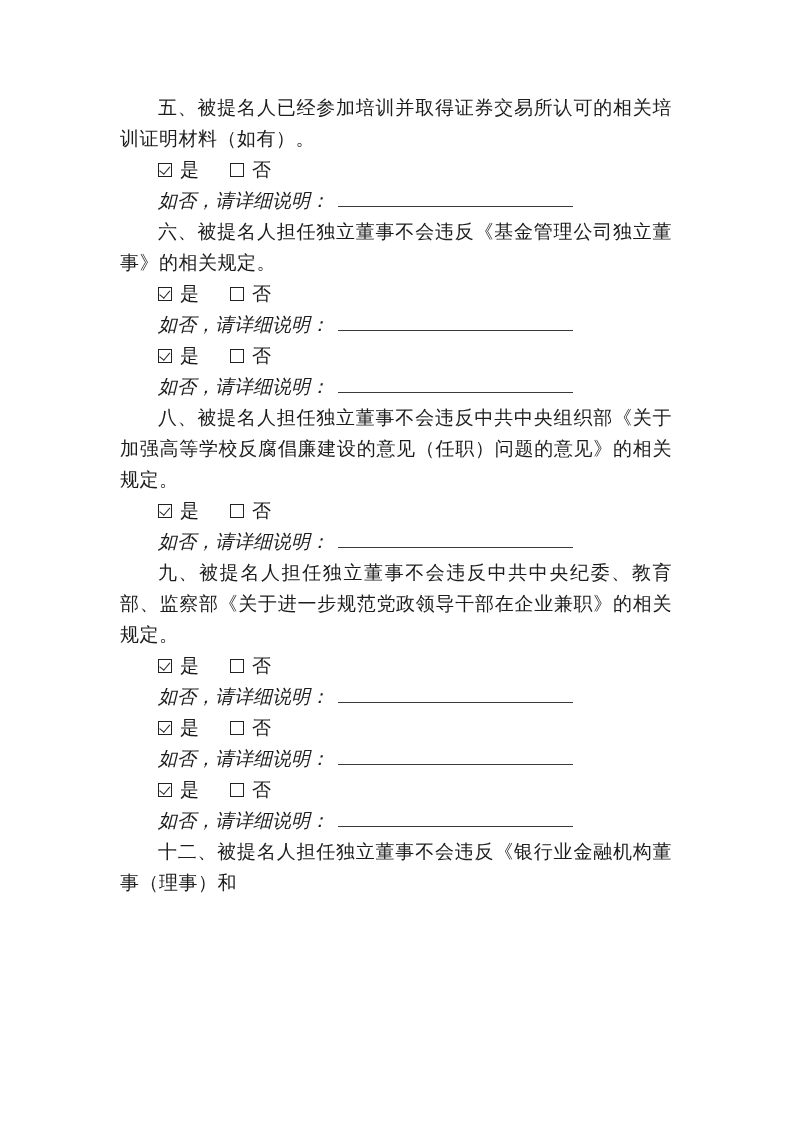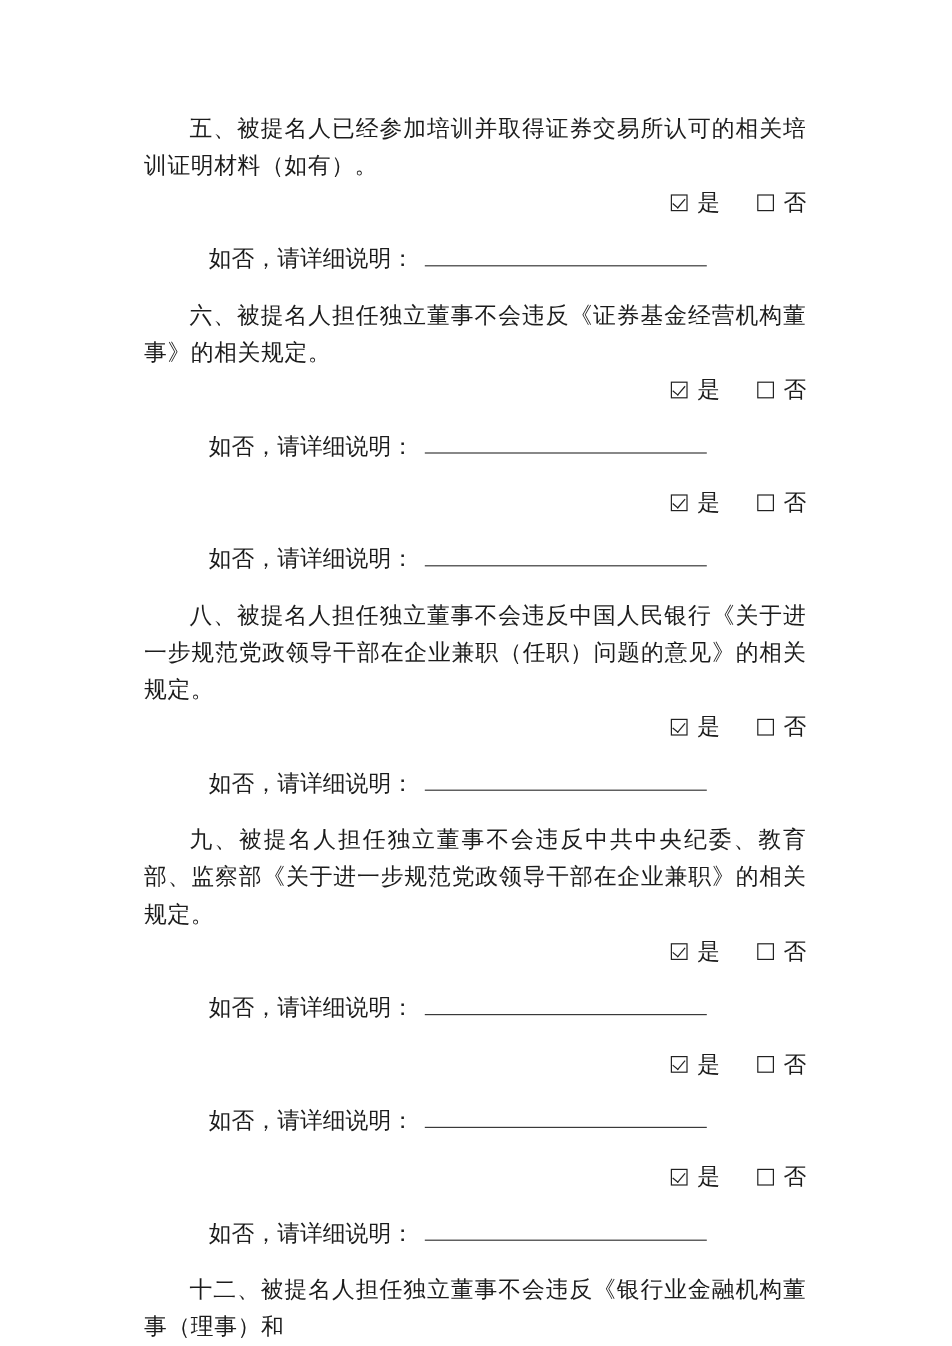--- a/index.html
+++ b/index.html
@@ -27,21 +27,20 @@
     text-indent: 2em;
     text-align: justify;
     letter-spacing: 0.5px;
   }
   .option-row {
     margin: 0;
     padding-left: 2em;
     height: 31px;
     line-height: 31px;
     white-space: nowrap;
-    text-align: right;
   }
   .checkbox {
     display: inline-block;
     width: 14px;
     height: 14px;
     border: 1.6px solid #222222;
     box-sizing: border-box;
     position: relative;
     vertical-align: -1px;
     background: #ffffff;
@@ -59,25 +58,26 @@
     transform: rotate(40deg);
   }
   .cb-label {
     margin-left: 8px;
   }
   .cb-gap {
     display: inline-block;
     width: 31px;
   }
   .explain-row {
-    margin: 16px;
+    margin: 0;
     padding-left: 2em;
     height: 31px;
     line-height: 31px;
     white-space: nowrap;
+    font-style: italic;
   }
   .blank-line {
     display: inline-block;
     width: 235px;
     height: 16px;
     margin-left: 9px;
     border-bottom: 1px solid #3a3a3a;
     vertical-align: baseline;
   }
 </style>
@@ -90,40 +90,40 @@
     <p class="statement">五、被提名人已经参加培训并取得证券交易所认可的相关培训证明材料（如有）。</p>
     <div class="option-row">
       <span class="checkbox checked"></span><span class="cb-label">是</span><span class="cb-gap"></span><span class="checkbox"></span><span class="cb-label">否</span>
     </div>
     <div class="explain-row">
       <span>如否，请详细说明：</span><span class="blank-line"></span>
     </div>
   </div>
 
   <div class="item">
-    <p class="statement">六、被提名人担任独立董事不会违反《证券基金经营机构董事》的相关规定。</p>
+    <p class="statement">六、被提名人担任独立董事不会违反《基金管理公司独立董事》的相关规定。</p>
     <div class="option-row">
       <span class="checkbox checked"></span><span class="cb-label">是</span><span class="cb-gap"></span><span class="checkbox"></span><span class="cb-label">否</span>
     </div>
     <div class="explain-row">
       <span>如否，请详细说明：</span><span class="blank-line"></span>
     </div>
   </div>
 
   <div class="item">
     <div class="option-row">
       <span class="checkbox checked"></span><span class="cb-label">是</span><span class="cb-gap"></span><span class="checkbox"></span><span class="cb-label">否</span>
     </div>
     <div class="explain-row">
       <span>如否，请详细说明：</span><span class="blank-line"></span>
     </div>
   </div>
 
   <div class="item">
-    <p class="statement">八、被提名人担任独立董事不会违反中国人民银行《关于进一步规范党政领导干部在企业兼职（任职）问题的意见》的相关规定。</p>
+    <p class="statement">八、被提名人担任独立董事不会违反中共中央组织部《关于加强高等学校反腐倡廉建设的意见（任职）问题的意见》的相关规定。</p>
     <div class="option-row">
       <span class="checkbox checked"></span><span class="cb-label">是</span><span class="cb-gap"></span><span class="checkbox"></span><span class="cb-label">否</span>
     </div>
     <div class="explain-row">
       <span>如否，请详细说明：</span><span class="blank-line"></span>
     </div>
   </div>
 
   <div class="item">
     <p class="statement">九、被提名人担任独立董事不会违反中共中央纪委、教育部、监察部《关于进一步规范党政领导干部在企业兼职》的相关规定。</p>

